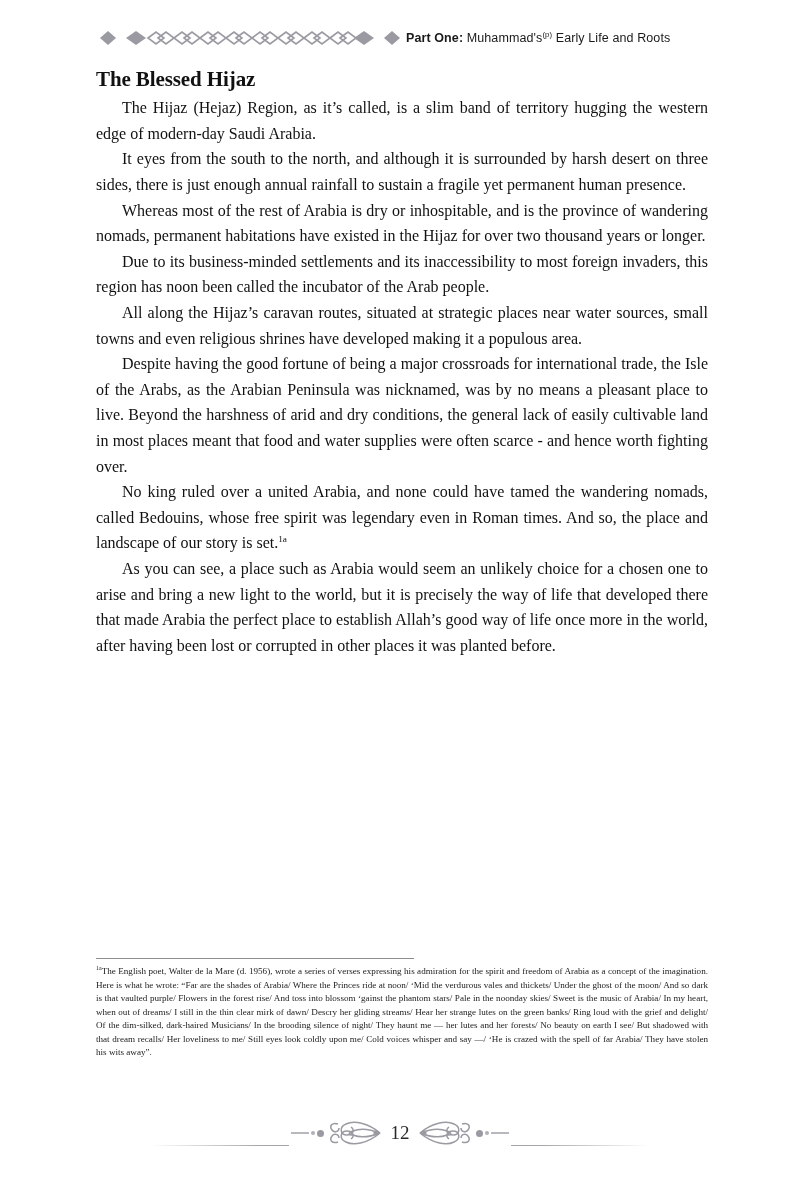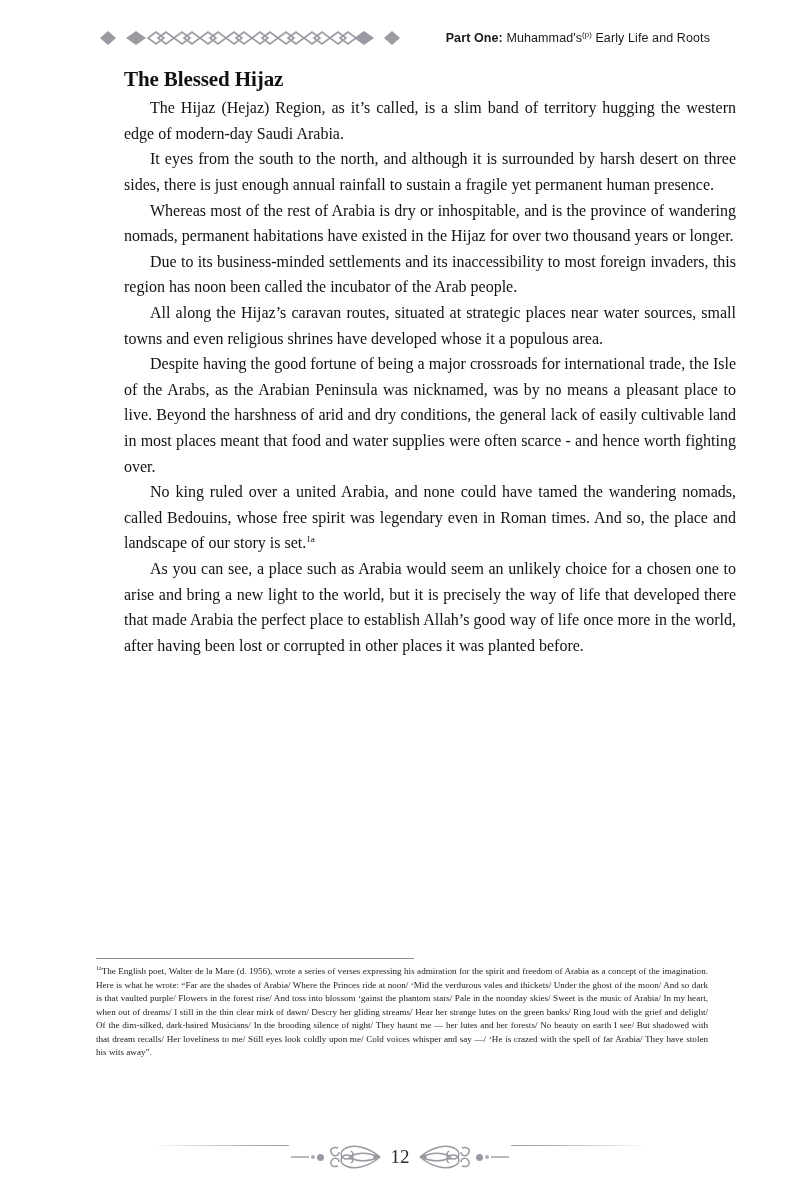--- a/index.html
+++ b/index.html
@@ -20,21 +20,21 @@
 
   
   .header {
     position: absolute;
     top: 26px;
     left: 96px;
     right: 90px;
     height: 24px;
     display: flex;
     align-items: center;
-    justify-content: space-between;
+    justify-content: flex-start;
   }
   .header-ornament {
     display: flex;
     align-items: center;
     height: 18px;
   }
   .running-head {
     font-family: "Liberation Sans", "DejaVu Sans", sans-serif;
     font-size: 12.5px;
     color: #1a1a1a;
@@ -49,21 +49,20 @@
     vertical-align: super;
     line-height: 0;
   }
 
   
   .content {
     position: absolute;
     top: 66px;
     left: 96px;
     width: 612px;
-    margin-left: 28px;
   }
   .chapter-title {
     font-size: 21px;
     font-weight: bold;
     margin: 0 0 3px 0;
     letter-spacing: -0.1px;
     line-height: 1.25;
   }
   p.body-par {
     margin: 0;
@@ -112,21 +111,21 @@
     left: 0;
     right: 0;
     top: 1110px;
     height: 70px;
   }
   .footer-inner {
     position: relative;
     width: 800px;
     height: 70px;
     display: flex;
-    align-items: flex-end;
+    align-items: flex-start;
     justify-content: center;
   }
   .footer-rule {
     position: absolute;
     top: 35px;
     left: 150px;
     right: 150px;
     height: 1px;
     background: linear-gradient(to right,
        rgba(150,150,155,0) 0%,
@@ -209,21 +208,21 @@
   </div>
 
   <div class="content">
 
     <h1 class="chapter-title">The Blessed Hijaz</h1>
 
     <p class="body-par">The Hijaz (Hejaz) Region, as it’s called, is a slim band of territory hugging the western edge of modern-day Saudi Arabia.</p>
     <p class="body-par">It eyes from the south to the north, and although it is surrounded by harsh desert on three sides, there is just enough annual rainfall to sustain a fragile yet permanent human presence.</p>
     <p class="body-par">Whereas most of the rest of Arabia is dry or inhospitable, and is the province of wandering nomads, permanent habitations have existed in the Hijaz for over two thousand years or longer.</p>
     <p class="body-par">Due to its business-minded settlements and its inaccessibility to most foreign invaders, this region has noon been called the incubator of the Arab people.</p>
-    <p class="body-par">All along the Hijaz’s caravan routes, situated at strategic places near water sources, small towns and even religious shrines have developed whose it a populous area.</p>
+    <p class="body-par">All along the Hijaz’s caravan routes, situated at strategic places near water sources, small towns and even religious shrines have developed making it a populous area.</p>
     <p class="body-par">Despite having the good fortune of being a major crossroads for international trade, the Isle of the Arabs, as the Arabian Peninsula was nicknamed, was by no means a pleasant place to live. Beyond the harshness of arid and dry conditions, the general lack of easily cultivable land in most places meant that food and water supplies were often scarce - and hence worth fighting over.</p>
 
     <p class="body-par"><span>No king ruled over a united Arabia, and none could have tamed the wandering nomads, called Bedouins, whose free spirit was legendary even in Roman times. And so, the place and landscape of our story is set.</span><sup>1a</sup></p>
 
     <p class="body-par">As you can see, a place such as Arabia would seem an unlikely choice for a chosen one to arise and bring a new light to the world, but it is precisely the way of life that developed there that made Arabia the perfect place to establish Allah’s good way of life once more in the world, after having been lost or corrupted in other places it was planted before.</p>
   </div>
 
   <div class="footnote-area">
     <div class="footnote-rule"></div>
     <p class="footnote-text"><sup>1a</sup><span>The English poet, Walter de la Mare (d. 1956), wrote a series of verses expressing his admiration for the spirit and freedom of Arabia as a concept of the imagination. Here is what he wrote: “Far are the shades of Arabia/ Where the Princes ride at noon/ ‘Mid the verdurous vales and thickets/ Under the ghost of the moon/ And so dark is that vaulted purple/ Flowers in the forest rise/ And toss into blossom ‘gainst the phantom stars/ Pale in the noonday skies/ Sweet is the music of Arabia/ In my heart, when out of dreams/ I still in the thin clear mirk of dawn/ Descry her gliding streams/ Hear her strange lutes on the green banks/ Ring loud with the grief and delight/ Of the dim-silked, dark-haired Musicians/ In the brooding silence of night/ They haunt me — her lutes and her forests/ No beauty on earth I see/ But shadowed with that dream recalls/ Her loveliness to me/ Still eyes look coldly upon me/ Cold voices whisper and say —/ ‘He is crazed with the spell of far Arabia/ They have stolen his wits away”.</span></p>

